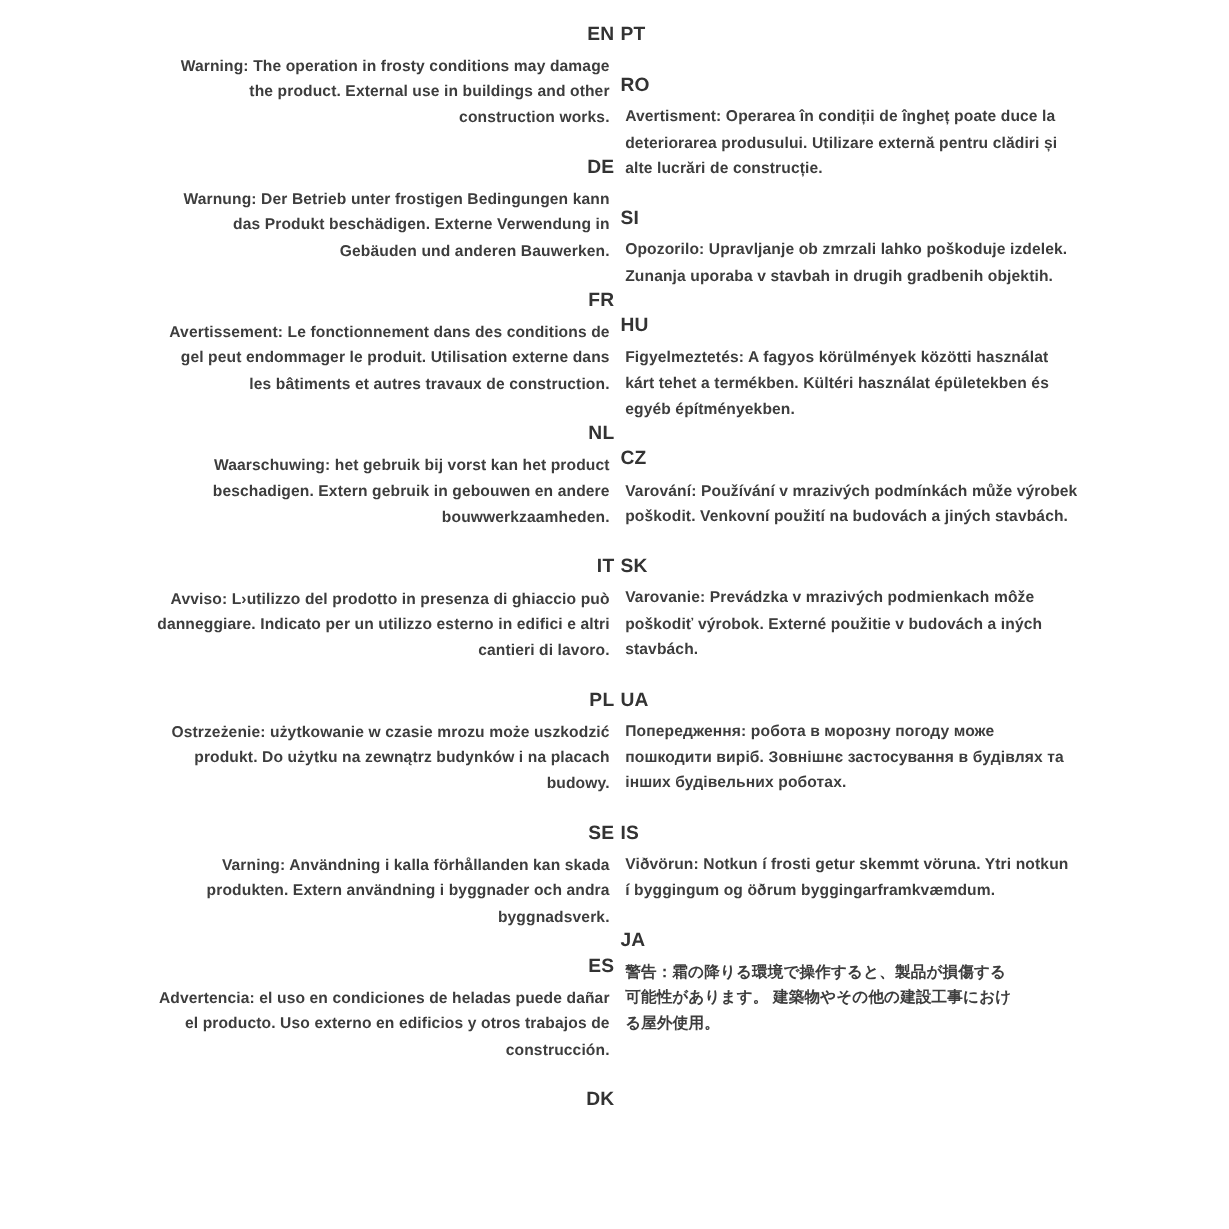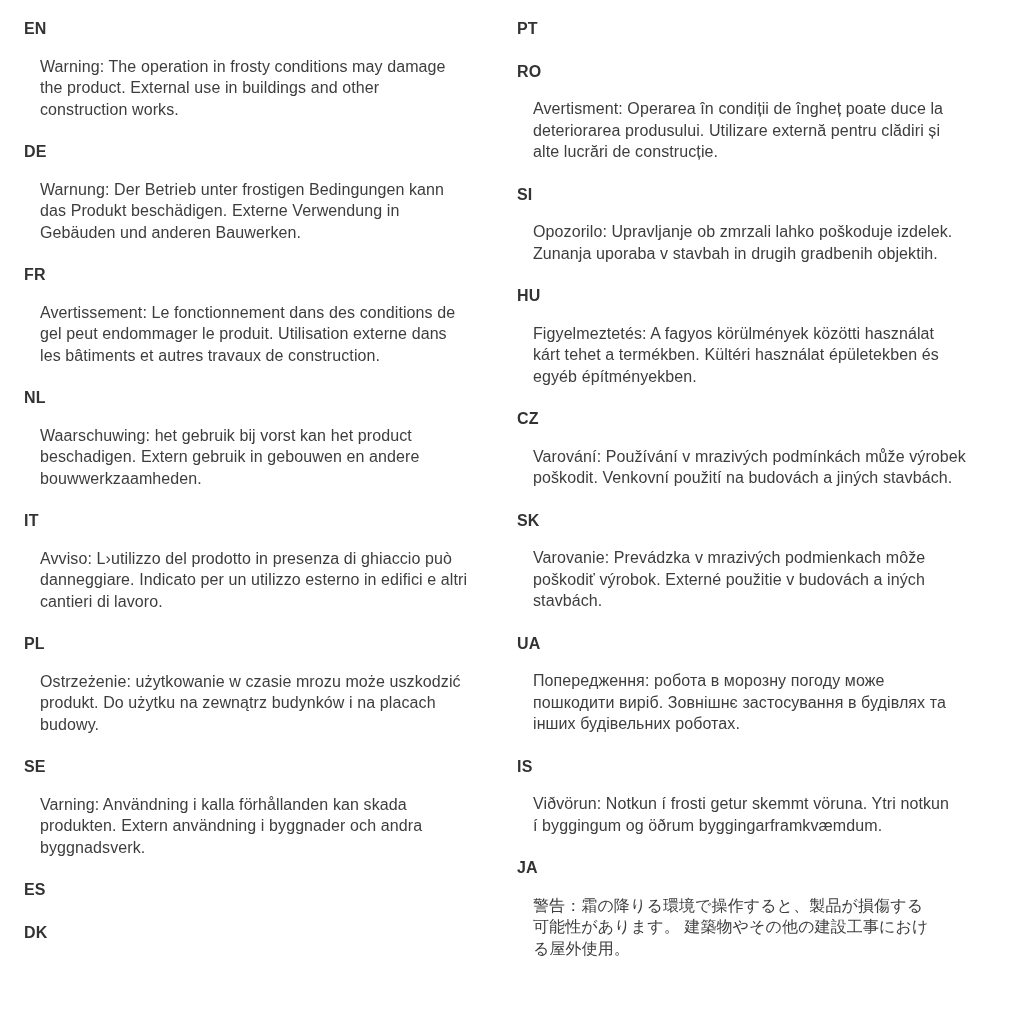--- a/index.html
+++ b/index.html
@@ -20,40 +20,41 @@
     height: 1024px;
     padding: 18px 10px 0 24px;
     display: flex;
   }
   .col {
     box-sizing: border-box;
   }
   .col-left {
     width: 488px;
     margin-right: 5px;
+    text-align: right;
   }
   .col-right {
     width: 497px;
   }
   .lang-section {
     margin: 0 0 21px 0;
   }
   .lang-code {
     font-size: 16px;
     font-weight: 700;
     line-height: 21.5px;
     margin: 0;
     letter-spacing: 0.2px;
     color: #333333;
   }
   .lang-text {
-    font-size: 16px;
-    font-weight: 400;
+    font-size: 13px;
+    font-weight: 700;
     line-height: 21.5px;
-    margin: 16px;
+    margin: 4px;
     letter-spacing: 0.1px;
     white-space: pre-line;
   }
 </style>
 </head>
 <body>
 
 <div class="page">
 
   <div class="col col-left">
@@ -102,20 +103,23 @@
 
     <section class="lang-section">
       <h2 class="lang-code">SE</h2>
       <p class="lang-text">Varning: Användning i kalla förhållanden kan skada
 produkten. Extern användning i byggnader och andra
 byggnadsverk.</p>
     </section>
 
     <section class="lang-section">
       <h2 class="lang-code">ES</h2>
+      <p class="lang-text">Advertencia: el uso en condiciones de heladas puede dañar
+el producto. Uso externo en edificios y otros trabajos de
+construcción.</p>
     </section>
 
     <section class="lang-section">
       <h2 class="lang-code">DK</h2>
     </section>
 
   </div>
 
   <div class="col col-right">
 

